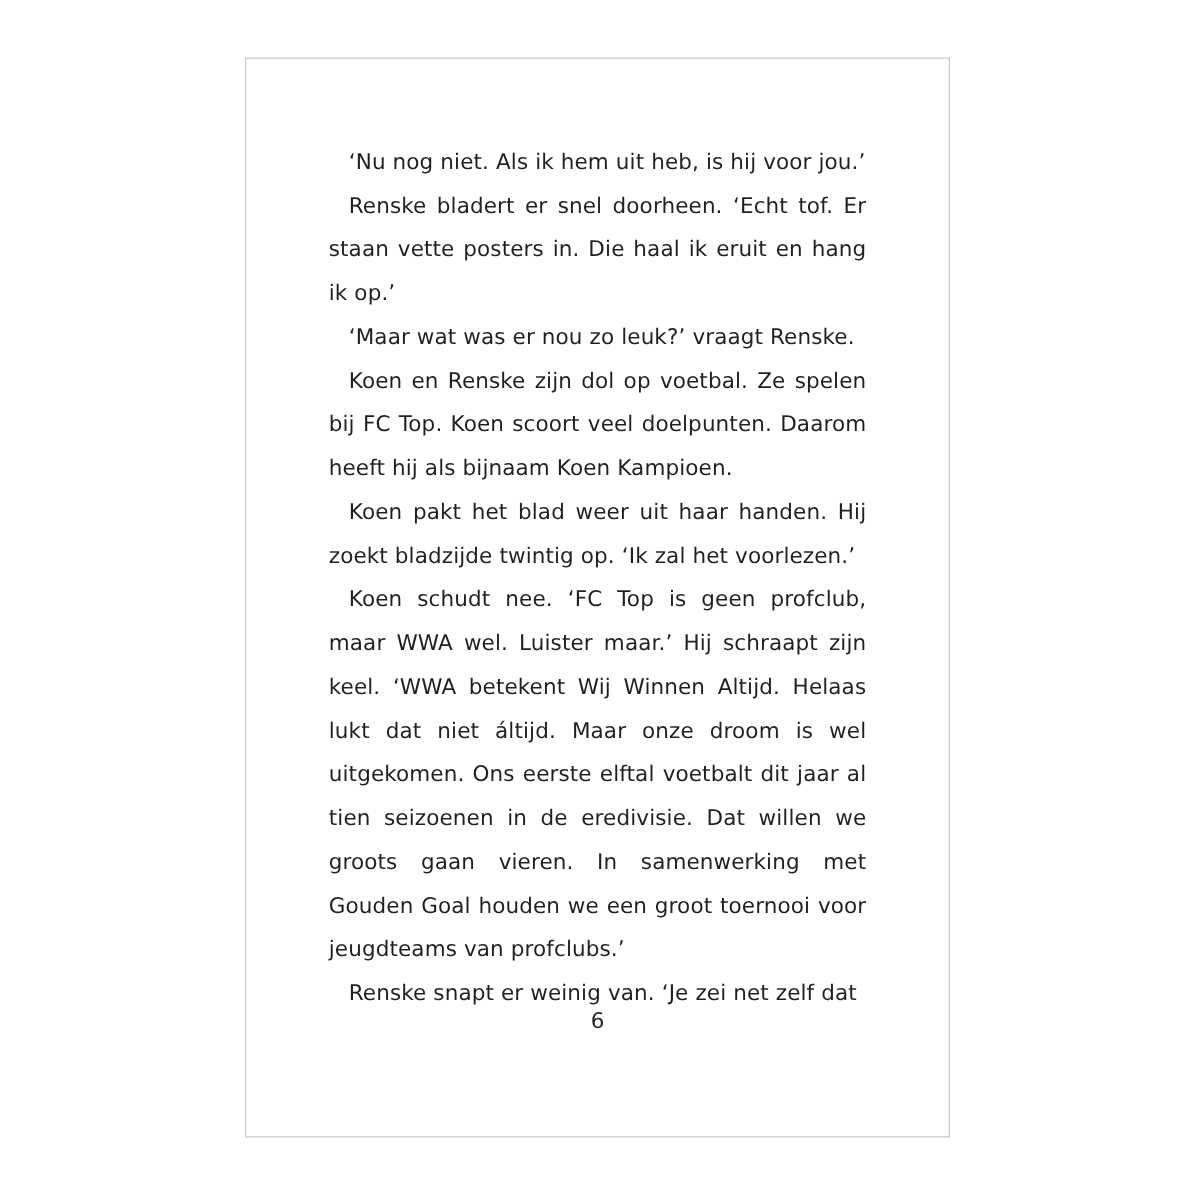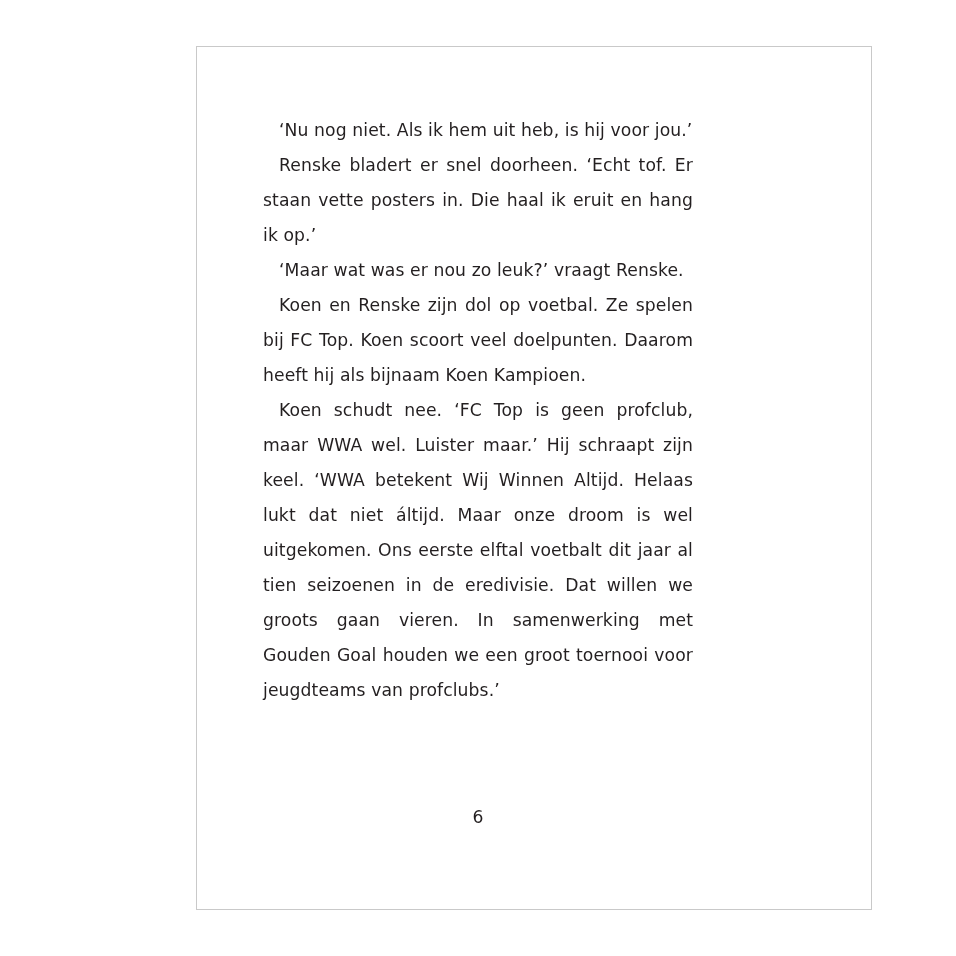--- a/index.html
+++ b/index.html
@@ -16,21 +16,21 @@
   #page-wrap {
     position: relative;
     width: 956px;
     height: 956px;
     background: #ffffff;
   }
   .book-page {
     position: absolute;
     left: 196px;
     top: 46px;
-    width: 676px;
+    width: 564px;
     height: 864px;
     background: #ffffff;
     border: 1px solid #c9c9c9;
     box-sizing: border-box;
   }
   .page-body {
     position: absolute;
     left: 66px;
     top: 66px;
     width: 430px;
@@ -62,19 +62,21 @@
 </head>
 <body>
 
 <div id="page-wrap">
   <div class="book-page">
     <div class="page-body">
       <p class="para indent">‘Nu nog niet. Als ik hem uit heb, is hij voor jou.’</p>
       <p class="para indent">Renske bladert er snel doorheen. ‘Echt tof. Er staan vette posters in. Die haal ik eruit en hang ik op.’</p>
       <p class="para indent">‘Maar wat was er nou zo leuk?’ vraagt Renske.</p>
       <p class="para indent">Koen en Renske zijn dol op voetbal. Ze spelen bij FC Top. Koen scoort veel doelpunten. Daarom heeft hij als bijnaam Koen Kampioen.</p>
+      <p class="para indent">Koen pakt het blad weer uit haar handen. Hij zoekt bladzijde twintig op. ‘Ik zal het voorlezen.’</p>
       <p class="para indent">Koen schudt nee. ‘FC Top is geen profclub, maar WWA wel. Luister maar.’ Hij schraapt zijn keel. ‘WWA betekent Wij Winnen Altijd. Helaas lukt dat niet áltijd. Maar onze droom is wel uitgekomen. Ons eerste elftal voetbalt dit jaar al tien seizoenen in de eredivisie. Dat willen we groots gaan vieren. In samenwerking met Gouden Goal houden we een groot toernooi voor jeugdteams van profclubs.’</p>
+      <p class="para indent">Renske snapt er weinig van. ‘Je zei net zelf dat</p>
     </div>
     <div class="page-body" style="top:auto;">
       <div class="page-number">6</div>
     </div>
   </div>
 </div>
 
 </body></html>

